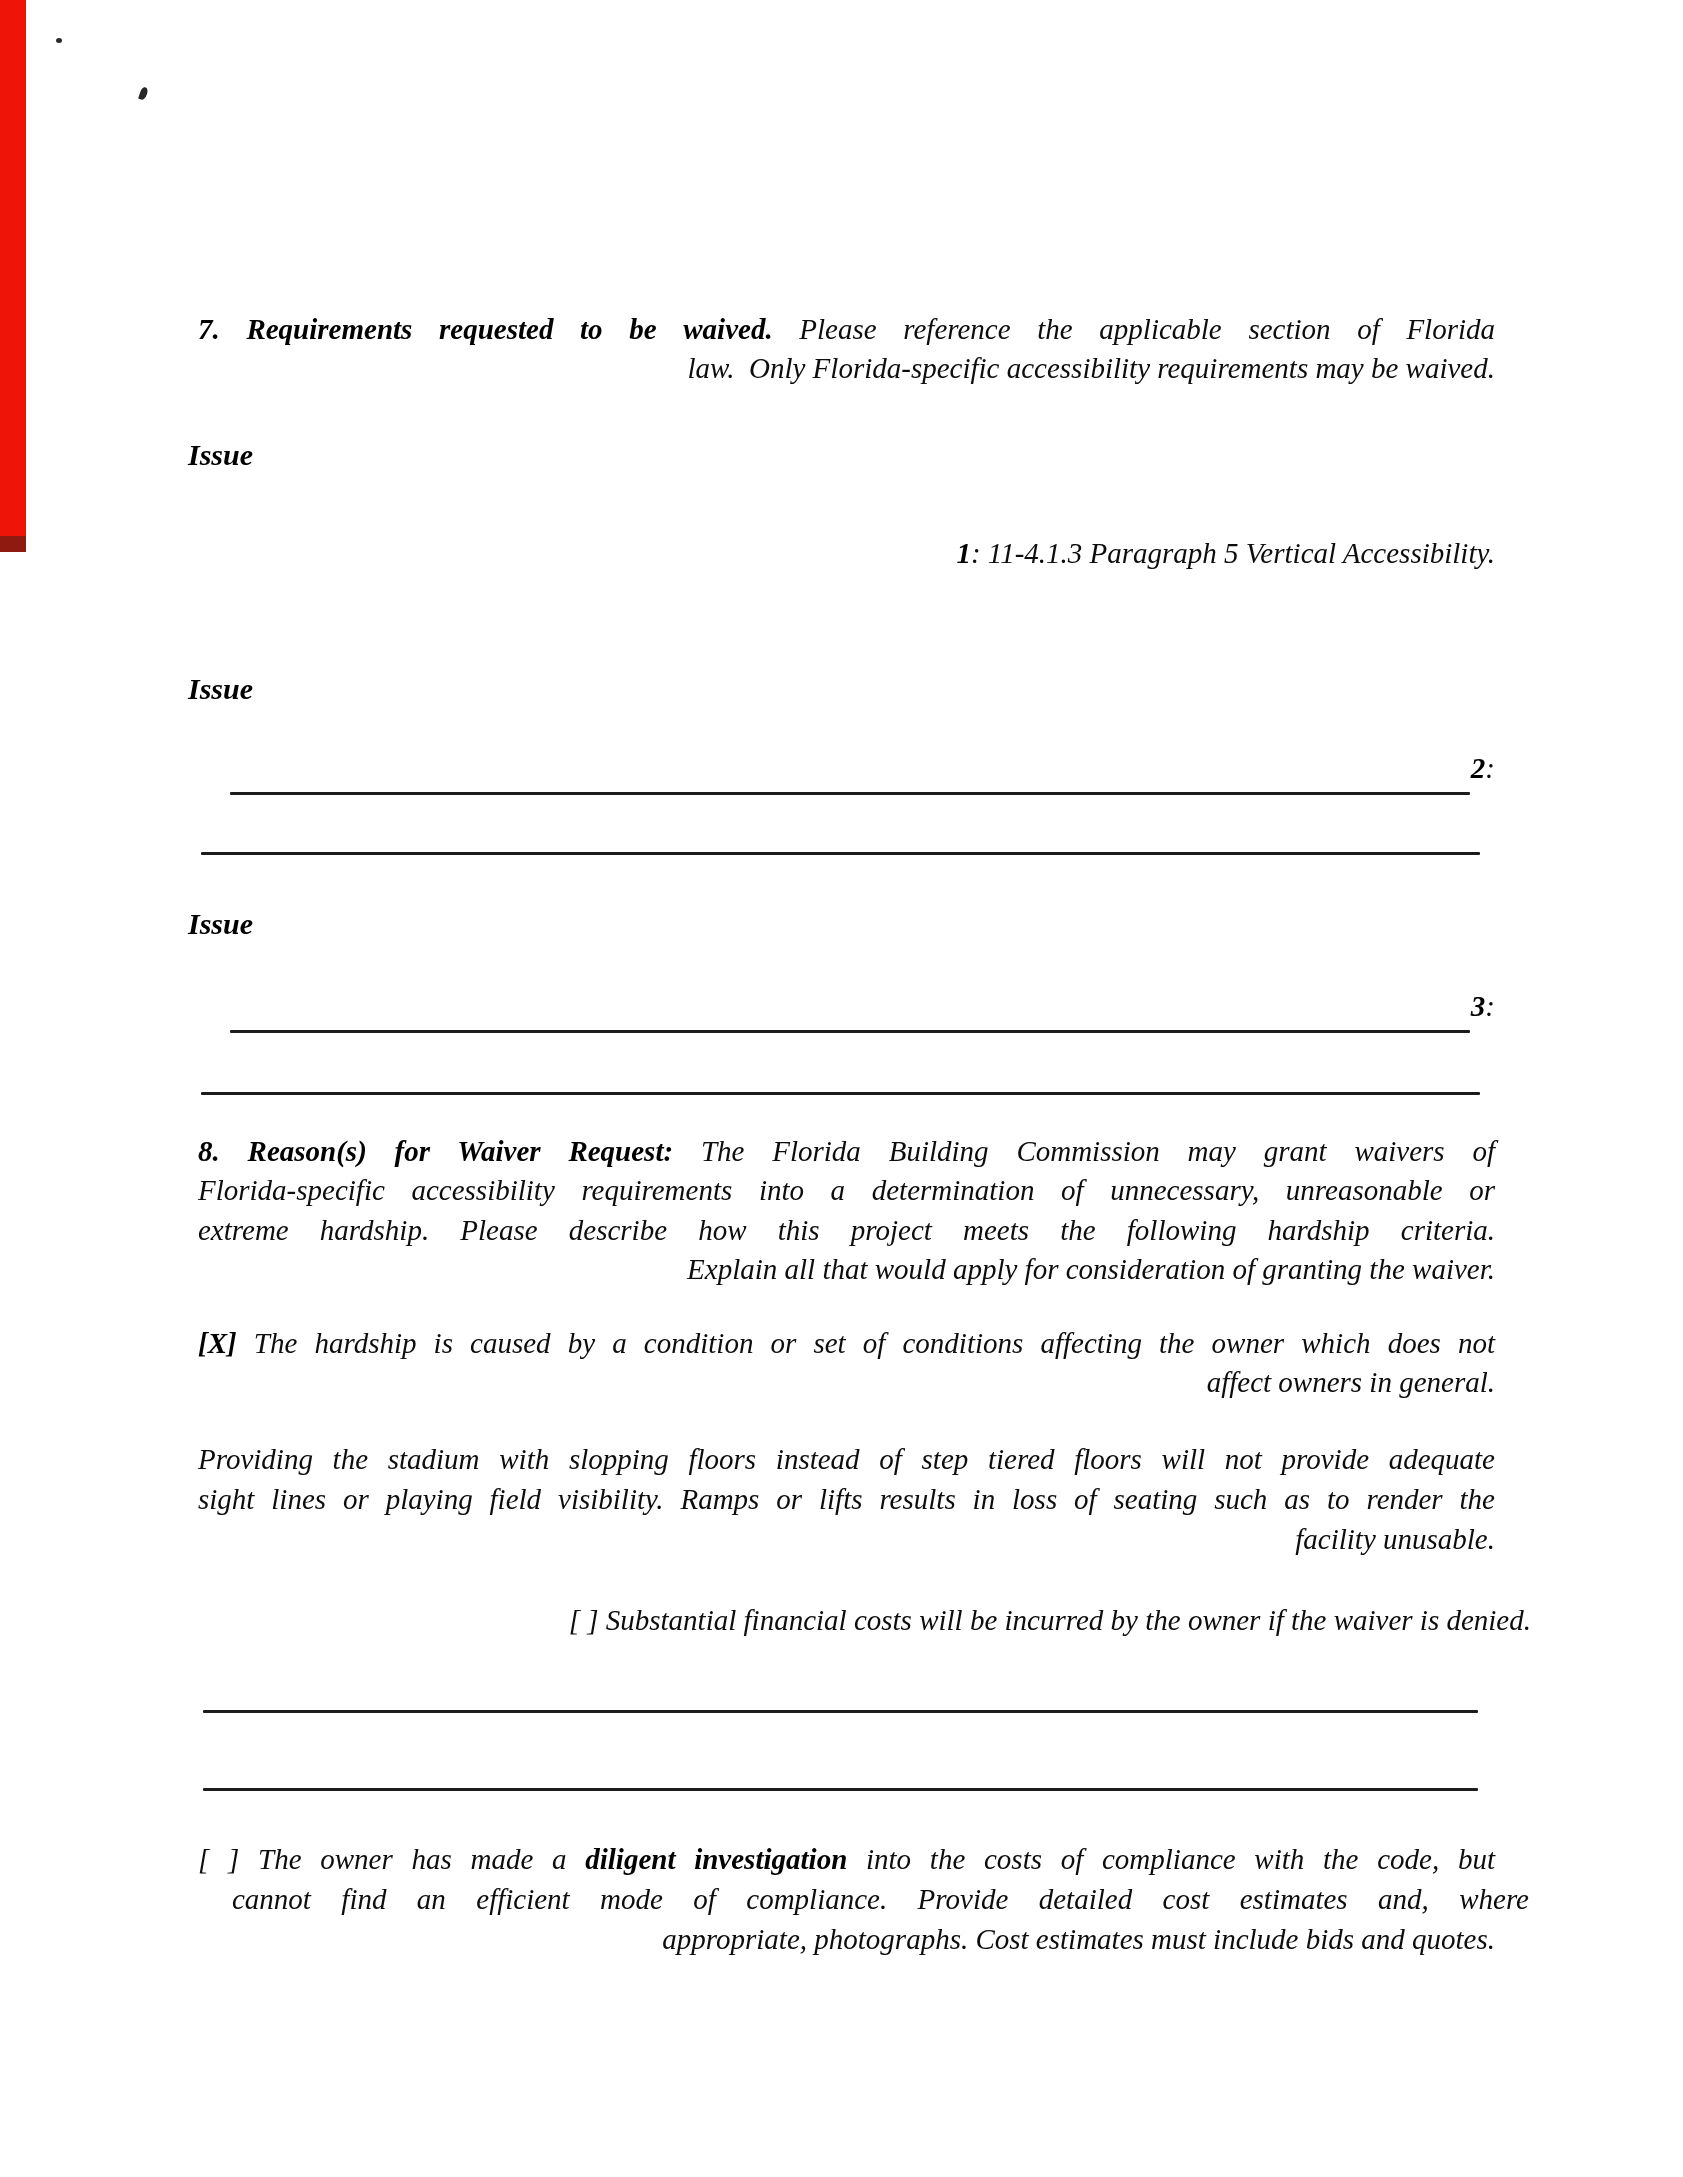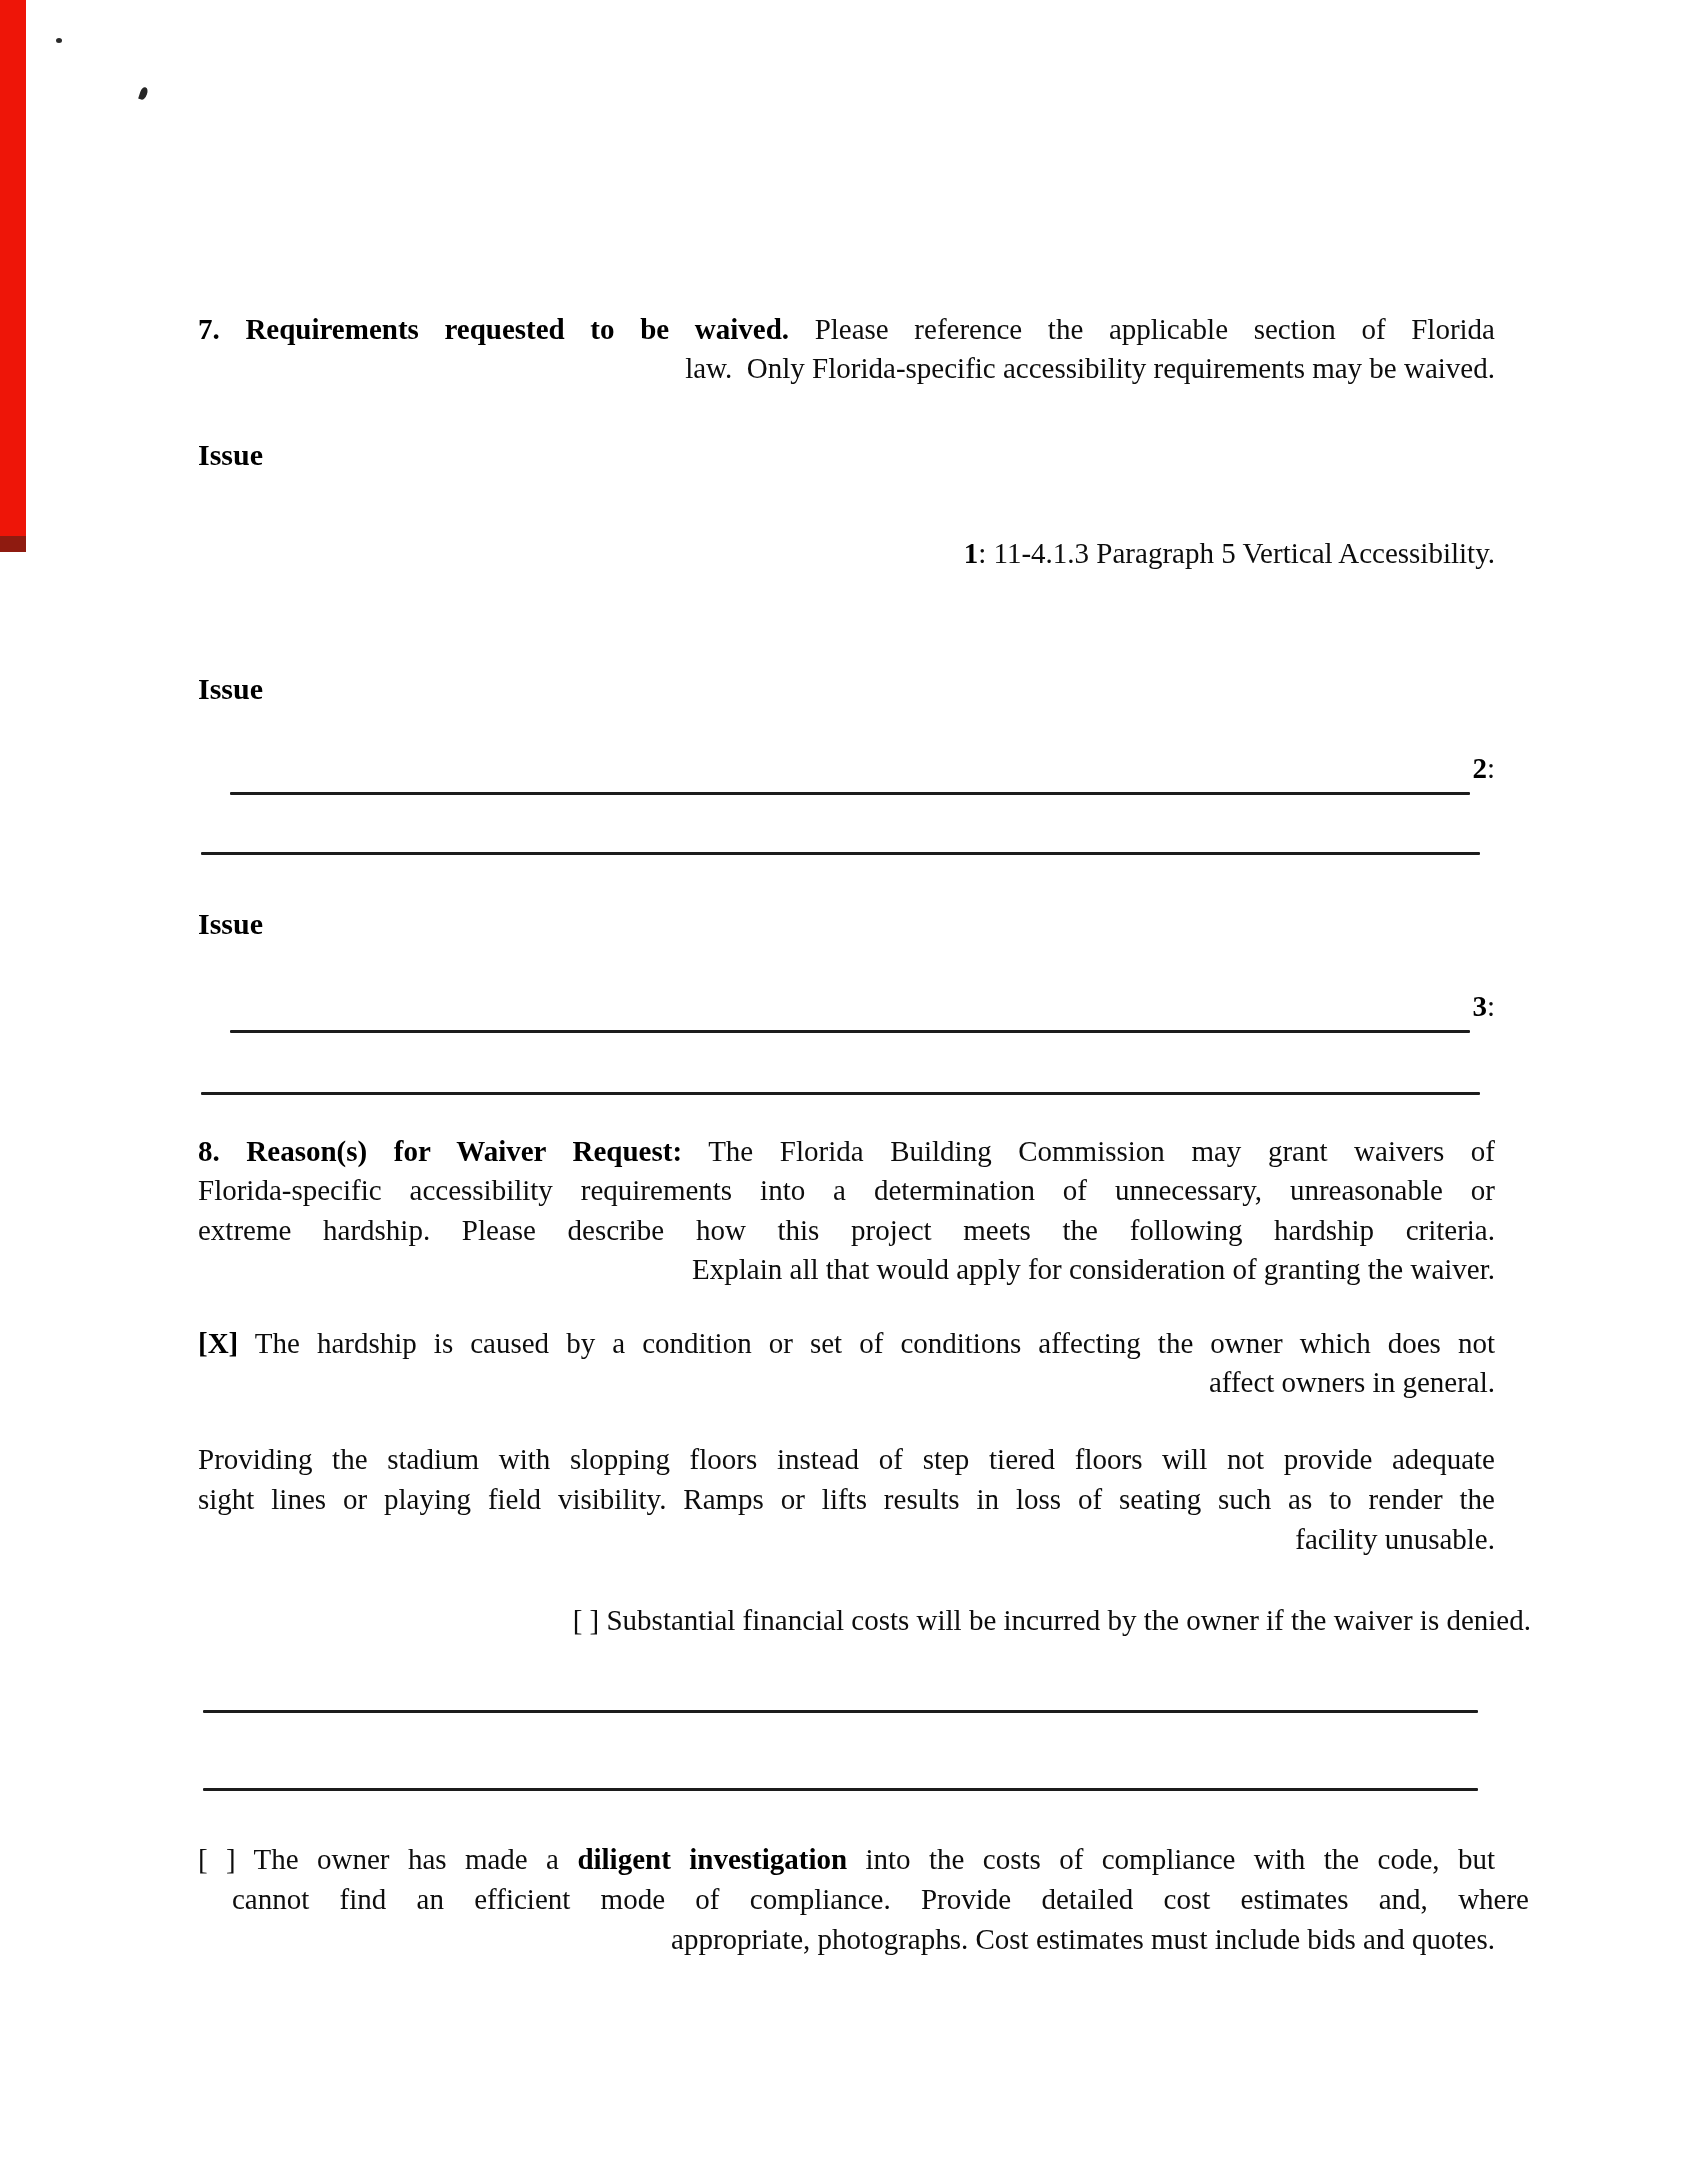--- a/index.html
+++ b/index.html
@@ -1,24 +1,24 @@
 <!DOCTYPE html>
 <html><head>
 <meta charset="utf-8">
 <style>
   html,body{margin:0;padding:0;background:#ffffff;}
   .page{
     position:relative;width:1683px;height:2177px;background:#ffffff;
-    font-family:"Liberation Serif",serif;color:#0d0d0d;overflow:hidden;
+    font-family:"Liberation Serif",serif;color:#0d0d0d;overflow:hidden;font-style:italic;
   }
   .ln{position:absolute;left:198px;width:1297px;font-size:29px;line-height:40px;white-space:normal;}
   .just{text-align:justify;text-align-last:justify;}
   .left{text-align:right;white-space:nowrap;}
   .bold{font-weight:bold;color:#000;}
-  .head{position:absolute;left:198px;font-size:30px;line-height:40px;font-weight:bold;color:#000;}
+  .head{position:absolute;left:188px;font-size:30px;line-height:40px;font-weight:bold;color:#000;}
   .rule{position:absolute;height:3px;background:#1c1c1c;border-radius:1px;}
   .stripe{position:absolute;left:0;top:0;width:26px;height:552px;}
   .stripe-tip{position:absolute;left:0;bottom:0;width:26px;height:16px;}
   .speck1{position:absolute;left:56px;top:38px;width:6px;height:5px;background:#2a2a2a;border-radius:50%;}
   .speck2{position:absolute;left:140px;top:87px;width:7px;height:13px;background:#262626;
           border-radius:50% 50% 60% 0;transform:rotate(18deg);}
 </style>
 </head>
 <body>
 

